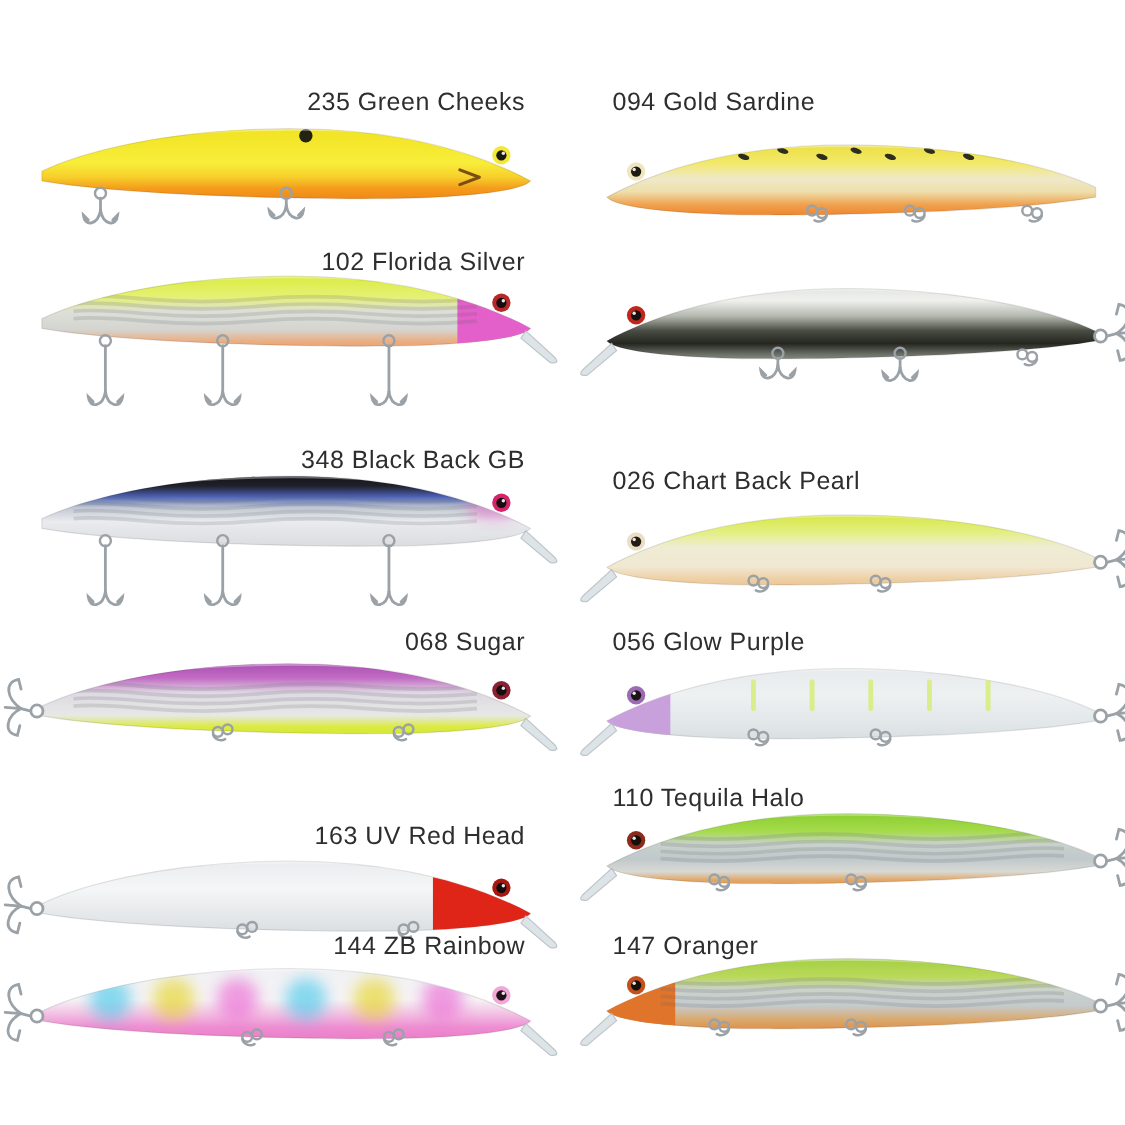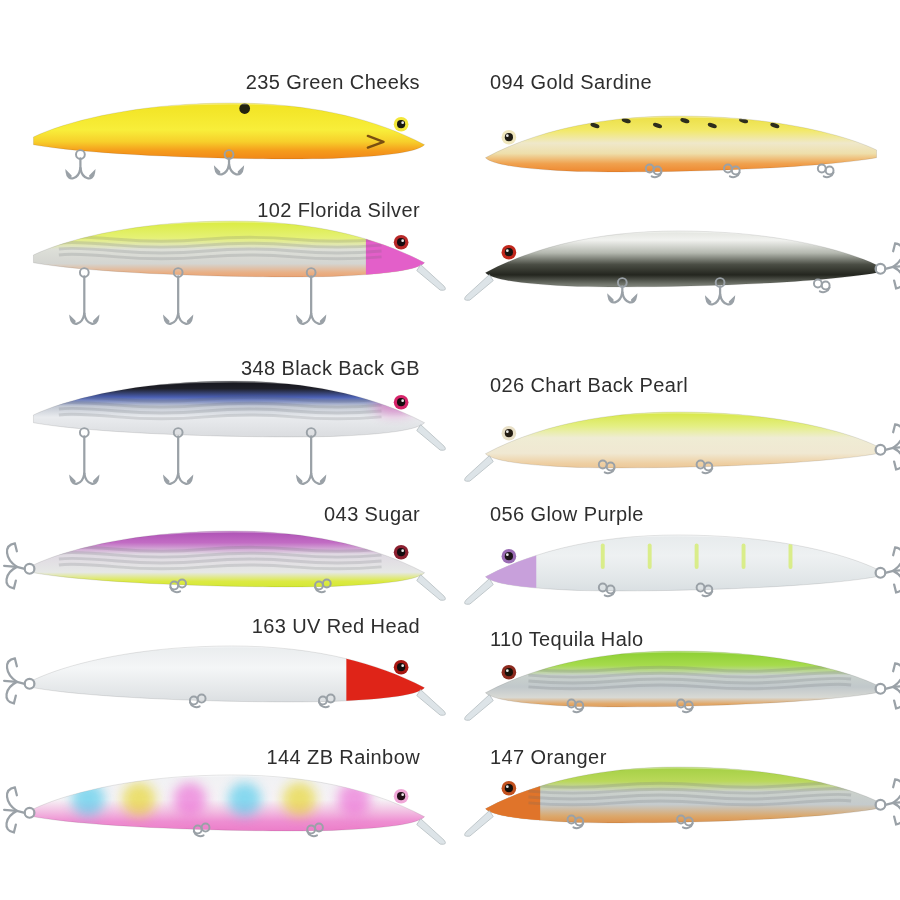--- a/index.html
+++ b/index.html
@@ -12,21 +12,21 @@
   .col-r .label{text-align:left;padding-left:40px;}
   .cell svg{position:absolute;left:10px;width:440px;height:147px;overflow:visible;}
   .c0{top:70px;left:0;}   .c0 svg{top:12px;}
   .c1{top:70px;left:450px;} .c1 svg{top:25px;}
   .c2{top:198px;left:0;}  .c2 svg{top:2px;}
   .c3{top:198px;left:450px;} .c3 svg{top:12px;}
   .c4{top:356px;left:0;}  .c4 svg{top:4px;}
   .c5{top:356px;left:450px;margin-top:17px;} .c5 svg{top:18px;}
   .c6{top:502px;left:0;}  .c6 svg{top:8px;}
   .c7{top:502px;left:450px;} .c7 svg{top:12px;}
-  .c8{top:614px;left:0;}  .c8 svg{top:11px;}
+  .c8{top:657px;left:0;}  .c8 svg{top:11px;}
   .c9{top:627px;left:450px;} .c9 svg{top:3px;}
   .c10{top:745px;left:0;} .c10 svg{top:9px;}
   .c11{top:745px;left:450px;} .c11 svg{top:1px;}
 </style>
 </head>
 <body>
 
 <div class="canvas">
 
   <div class="cell col-l c0">
@@ -297,21 +297,21 @@
           <path d="M 258 79 a 7 7 0 0 1 -10 4" stroke="#9aa1a7" stroke-width="2" fill="none" stroke-linecap="round"></path>
           <circle cx="430" cy="60" r="5" fill="none" stroke="#9aa1a7" stroke-width="2.2"></circle>
           <path d="M 435 60 L 443 58" stroke="#9aa1a7" stroke-width="2.3" fill="none" stroke-linecap="round"></path>
           <path d="M 443 58 C 455 50 457 36 445 34 L 443 42" stroke="#9aa1a7" stroke-width="2.3" fill="none" stroke-linecap="round"></path>
           <path d="M 443 58 C 455 64 458 78 446 80 L 444 72" stroke="#9aa1a7" stroke-width="2.3" fill="none" stroke-linecap="round"></path>
           <path d="M 443 58 L 456 57" stroke="#9aa1a7" stroke-width="2.3" fill="none" stroke-linecap="round"></path>
         </g>
       </svg>
   </div>
   <div class="cell col-l c6">
-    <div class="label">043 Sugar</div>
+    <div class="label">068 Sugar</div>
     <svg viewBox="0 0 450 150">
         <defs>
           <linearGradient id="g6" x1="0" y1="16" x2="0" y2="82" gradientUnits="userSpaceOnUse">
             <stop offset="0" stop-color="#a243ac"></stop>
             <stop offset="0.26" stop-color="#c26cc4"></stop>
             <stop offset="0.44" stop-color="#dfd9e2"></stop>
             <stop offset="0.72" stop-color="#e6e8e6"></stop>
             <stop offset="0.86" stop-color="#dcea44"></stop>
             <stop offset="1" stop-color="#cfe72c"></stop>
           </linearGradient>

